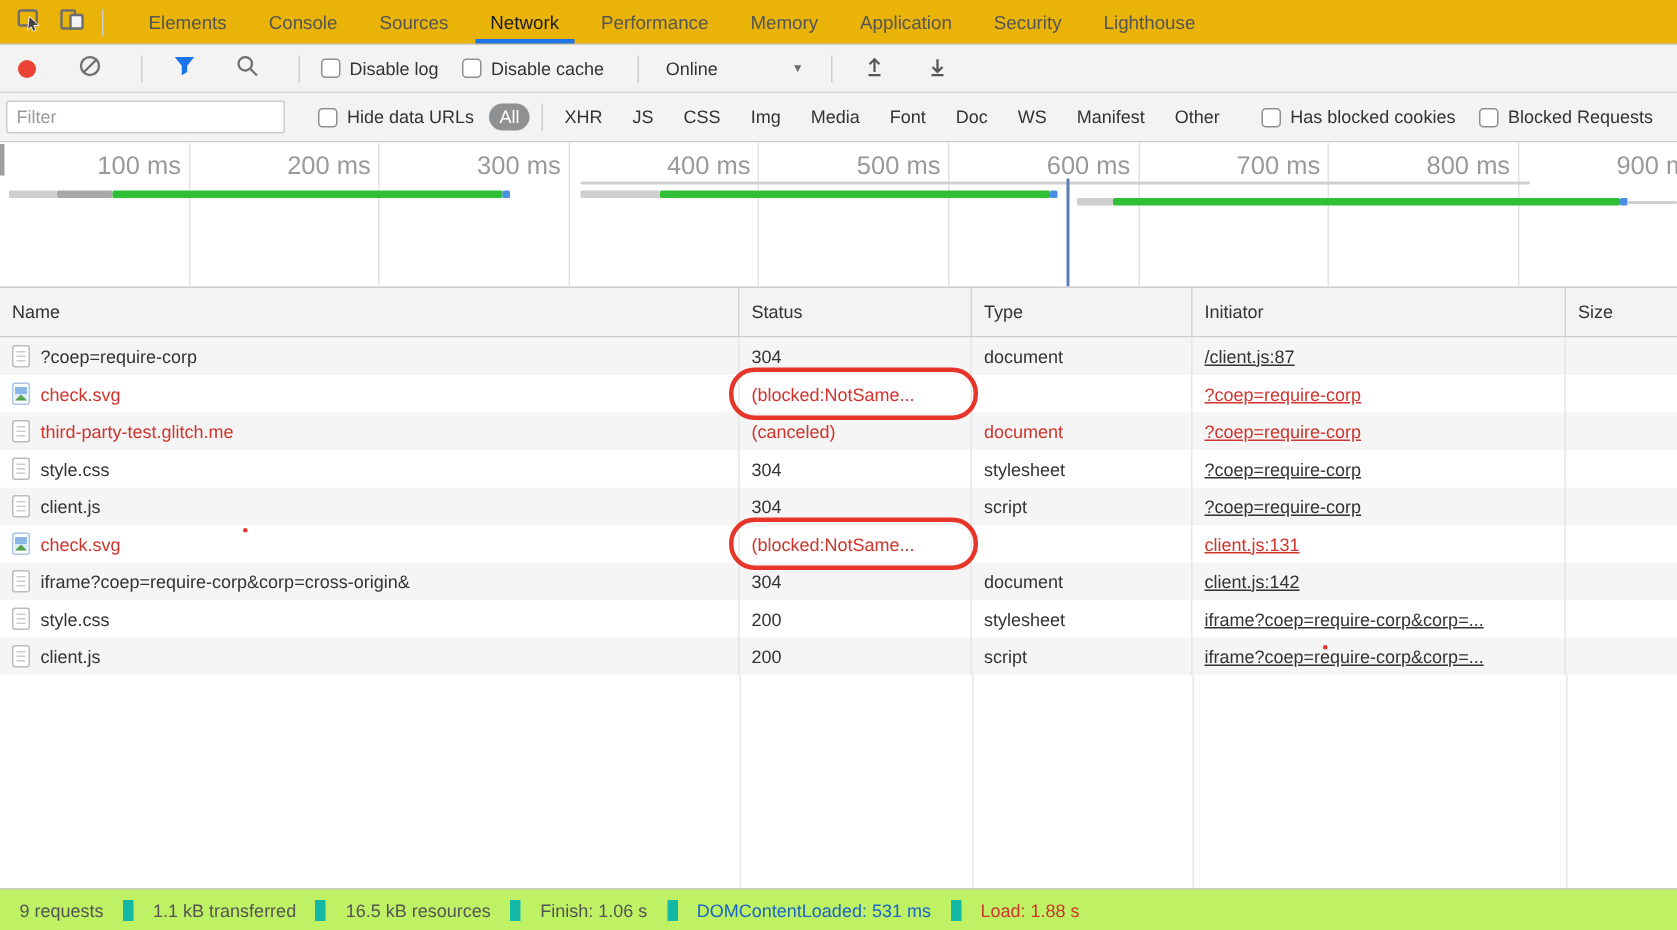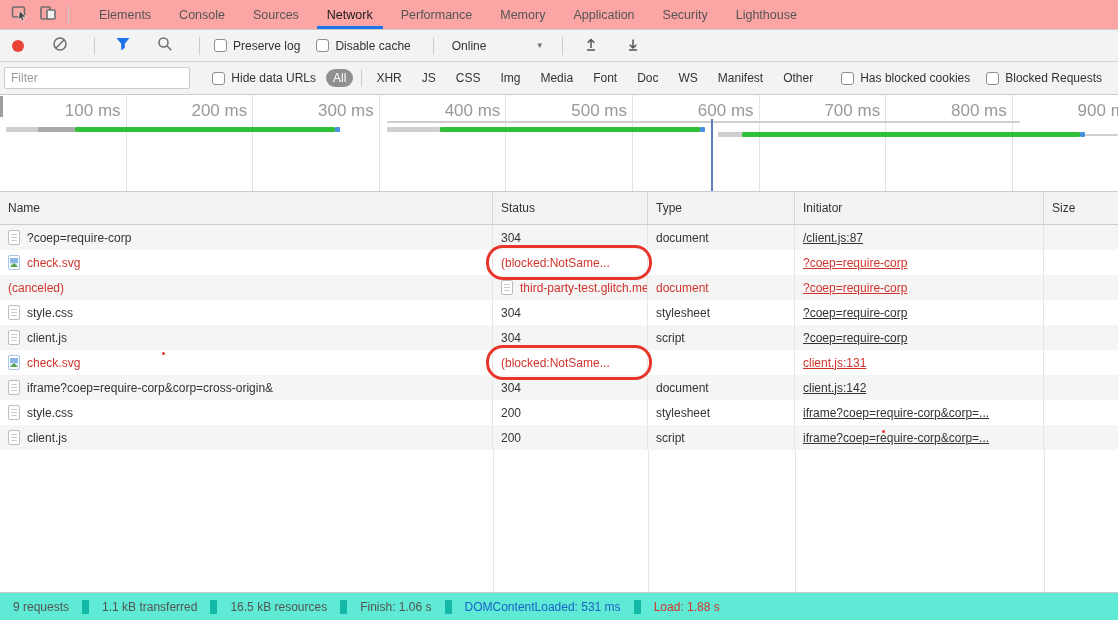--- a/index.html
+++ b/index.html
@@ -2,21 +2,21 @@
 <html style="--accent-blue: #1a73e8; --record-red: #ea4335; --error-red: #d0342c; --annotation-red: #e8352a; --bar-green: #2fc037; --bar-gray: #cfcfcf; --bar-gray-dark: #a9a9a9; --bar-blue-tip: #4a90e2; --marker-blue: #5c7cba; --footer-dcl-blue: #1a63c8; --footer-load-red: #d0342c;"><head>
 <meta charset="utf-8">
 <style>
   html,body{margin:0;padding:0;background:#fff;}
   *{box-sizing:border-box;}
   .screen{
     position:relative;width:1118px;height:620px;overflow:hidden;background:#fff;
     font-family:"Liberation Sans",sans-serif;font-size:12px;color:#333;
   }
   
-  .tabbar{position:absolute;left:0;top:0;width:100%;height:30px;background:#fca5a5;
+  .tabbar{position:absolute;left:0;top:0;width:100%;height:30px;background:#eab308;
     border-bottom:1px solid #ccc;display:flex;align-items:center;padding-left:6px;}
   .icon-btn{width:28px;height:26px;display:flex;align-items:center;justify-content:center;flex:none;}
   .vsep{width:1px;height:18px;background:#ccc;flex:none;margin:0 6px;}
   .tabs{display:flex;height:100%;margin-left:10px;}
   .tab{position:relative;height:100%;display:flex;align-items:center;padding:0 14px;
     color:#555;font-size:12.5px;cursor:default;white-space:nowrap;}
   .tab.selected{color:#1b1b1b;}
   .tab.selected::after{content:"";position:absolute;left:4px;right:4px;bottom:0;height:3px;background:var(--accent-blue);}
   
   .toolbar{position:absolute;left:0;top:30px;width:100%;height:32px;background:#f3f3f3;
@@ -64,21 +64,21 @@
   .ficon{width:12px;height:15px;border:1px solid #bcbcbc;background:#fff;border-radius:2px;
     position:relative;margin-right:7px;flex:none;}
   .ficon.document::after{content:"";position:absolute;left:2px;right:2px;top:3px;height:1px;
     background:#ccc;box-shadow:0 3px 0 #ccc,0 6px 0 #ccc;}
   .ficon.image{border-color:#a9c4e4;}
   .ficon.image::after{content:"";position:absolute;left:1px;right:1px;top:2px;bottom:2px;
     background:linear-gradient(180deg,#8ab6e8 0%,#8ab6e8 55%,#dceafa 55%);}
   .ficon.image::before{content:"";position:absolute;left:1px;bottom:2px;width:0;height:0;z-index:1;
     border-left:4px solid transparent;border-right:4px solid transparent;border-bottom:4px solid #55a24c;}
   
-  .footer{position:absolute;left:0;top:592px;width:100%;height:28px;background:#5eead4;
+  .footer{position:absolute;left:0;top:592px;width:100%;height:28px;background:#bef264;
     border-top:1px solid #ccc;display:flex;align-items:center;white-space:nowrap;color:#545454;}
   .stat{padding:0 13px;}
   .stat + .stat{border-left:7px solid #14b8a6;}
   .stat.blue{color:var(--footer-dcl-blue);}
   .stat.red{color:var(--footer-load-red);}
   
   .oval{position:absolute;width:166px;height:35px;border:3px solid var(--annotation-red);
     border-radius:17px;z-index:6;pointer-events:none;}
   .speck{position:absolute;width:3px;height:3px;border-radius:50%;background:var(--annotation-red);
     z-index:6;pointer-events:none;}
@@ -159,21 +159,21 @@
       <span>
         <svg width="16" height="16" viewBox="0 0 16 16">
             <circle cx="6.5" cy="6.5" r="4.5" fill="none" stroke="#6e6e6e" stroke-width="1.5"></circle>
             <line x1="10" y1="10" x2="14.3" y2="14.3" stroke="#6e6e6e" stroke-width="1.5"></line>
           </svg>
       </span>
     </span>
     <div class="vsep tb-gap"></div>
     <label class="check-group">
       <span class="checkbox"></span>
-      <span>Preserve log</span>
+      <span>Disable log</span>
     </label>
     <label class="check-group">
       <span class="checkbox"></span>
       <span>Disable cache</span>
     </label>
     <div class="vsep"></div>
     <div class="select">
       <span>Online</span>
       <span class="caret">▼</span>
     </div>
@@ -296,26 +296,26 @@
     <div class="cell">
             <span></span>
           </div>
     <div class="cell">
             <span class="link">?coep=require-corp</span>
           </div>
     <div class="cell"></div>
   </div>
         <div class="row error">
     <div class="cell">
+      <span class="ficon document"></span>
+      <span>third-party-test.glitch.me</span>
+    </div>
+    <div class="cell">
             <span>(canceled)</span>
           </div>
-    <div class="cell">
-      <span class="ficon document"></span>
-      <span>third-party-test.glitch.me</span>
-    </div>
     <div class="cell">
             <span>document</span>
           </div>
     <div class="cell">
             <span class="link">?coep=require-corp</span>
           </div>
     <div class="cell"></div>
   </div>
         <div class="row">
     <div class="cell">

